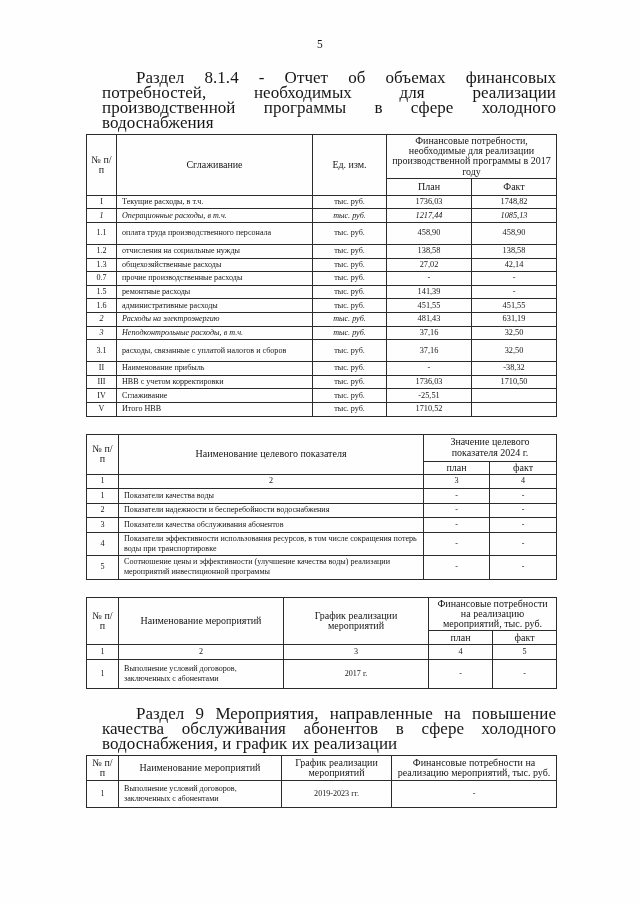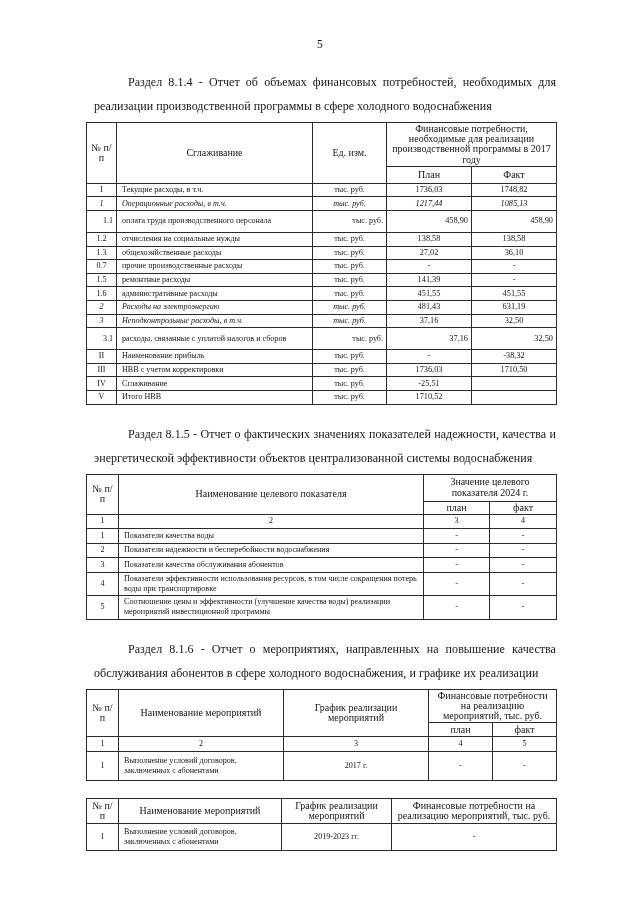--- a/index.html
+++ b/index.html
@@ -33,25 +33,25 @@
     font-size: 11.5px;
     letter-spacing: 0.3px;
   }
   .content {
     position: absolute;
     left: 86px;
     top: 70px;
     width: 470px;
   }
   .section-heading {
-    font-size: 12px;
-    line-height: 24px;
+    font-size: 17px;
+    line-height: 15px;
     text-align: justify;
     text-indent: 34px;
-    margin: 0 0 4px 8px;
+    margin: 0 0 4px 16px;
     letter-spacing: 0.05px;
   }
   .sec-gap { height: 17px; }
 
   table.doc {
     border-collapse: collapse;
     width: 470px;
     table-layout: fixed;
     font-size: 8.1px;
     line-height: 10.2px;
@@ -64,21 +64,21 @@
     text-align: center;
   }
   table.doc td.l { text-align: left; padding-left: 5px; }
   td.bold, th.bold { font-weight: bold; }
   td.ital { font-style: italic; }
   .hdr { font-size: 10px; }
   .num-col { font-size: 8.3px; }
 
   
   .t1 td { height: 10.6px; }
-  .t1 .tall { height: 19px; text-align: right; }
+  .t1 .tall { height: 19px; }
   .t1 .hcell { height: 15px; }
 
   
   .t2 td { height: 11.5px; }
   .t2 .tall { height: 19px; }
 
   
   .t3 td { height: 12px; }
 
   
@@ -144,21 +144,21 @@
           <td class="l">отчисления на социальные нужды</td>
           <td>тыс. руб.</td>
           <td class="num-col">138,58</td>
           <td class="num-col">138,58</td>
         </tr>
         <tr>
           <td>1.3</td>
           <td class="l">общехозяйственные расходы</td>
           <td>тыс. руб.</td>
           <td class="num-col">27,02</td>
-          <td class="num-col">36,10</td>
+          <td class="num-col">42,14</td>
         </tr>
         <tr>
           <td>0.7</td>
           <td class="l">прочие производственные расходы</td>
           <td>тыс. руб.</td>
           <td class="num-col">-</td>
           <td class="num-col">-</td>
         </tr>
         <tr>
           <td>1.5</td>
@@ -221,21 +221,20 @@
           <td class="l bold">Итого НВВ</td>
           <td class="bold">тыс. руб.</td>
           <td class="num-col bold">1710,52</td>
           <td class="num-col"></td>
         </tr>
       </tbody>
     </table>
 
     <div class="sec-gap"></div>
 
-    <p class="section-heading">Раздел 8.1.5 - Отчет о фактических значениях показателей надежности, качества и энергетической эффективности объектов централизованной  системы водоснабжения</p>
 
     <table class="doc t2">
       <colgroup>
         <col style="width:32px">
           <col style="width:305px">
           <col style="width:66px">
           <col style="width:67px">
       </colgroup>
       <tbody>
         <tr>
@@ -281,21 +280,20 @@
           <td class="tall">5</td>
           <td class="l tall">Соотношение цены и эффективности (улучшение качества воды) реализации мероприятий инвестиционной программы</td>
           <td class="tall">-</td>
           <td class="tall">-</td>
         </tr>
       </tbody>
     </table>
 
     <div class="sec-gap"></div>
 
-    <p class="section-heading">Раздел 8.1.6 - Отчет о мероприятиях, направленных на повышение качества обслуживания абонентов в сфере холодного водоснабжения, и графике их реализации</p>
 
     <table class="doc t3">
       <colgroup>
         <col style="width:32px">
           <col style="width:165px">
           <col style="width:145px">
           <col style="width:64px">
           <col style="width:64px">
       </colgroup>
       <tbody>
@@ -321,20 +319,21 @@
           <td class="l" style="height:26px">Выполнение условий договоров, заключенных с абонентами</td>
           <td style="height:26px">2017 г.</td>
           <td style="height:26px">-</td>
           <td style="height:26px">-</td>
         </tr>
       </tbody>
     </table>
 
     <div class="sec-gap"></div>
 
+    <p class="section-heading">Раздел 9 Мероприятия, направленные на повышение качества обслуживания абонентов в сфере холодного водоснабжения, и график их реализации</p>
 
     <table class="doc t4">
       <colgroup>
         <col style="width:32px">
           <col style="width:163px">
           <col style="width:110px">
           <col style="width:165px">
       </colgroup>
       <tbody>
         <tr>

